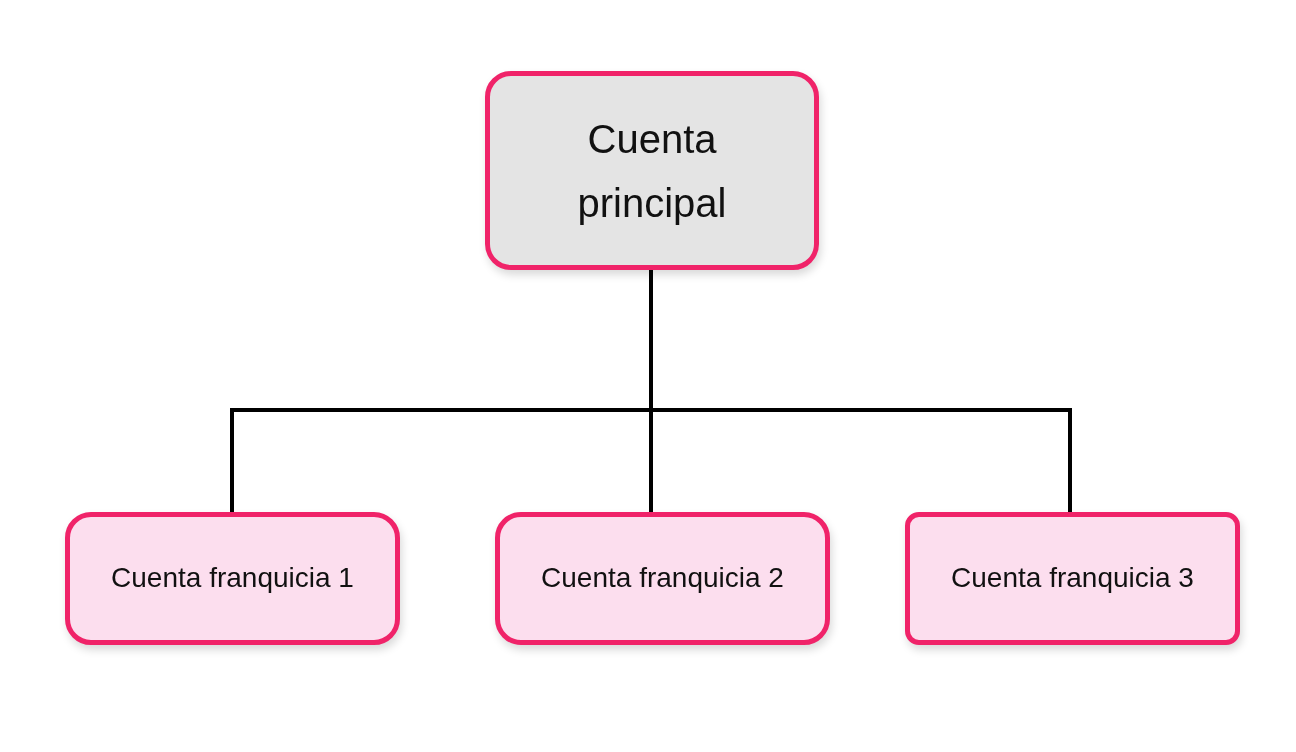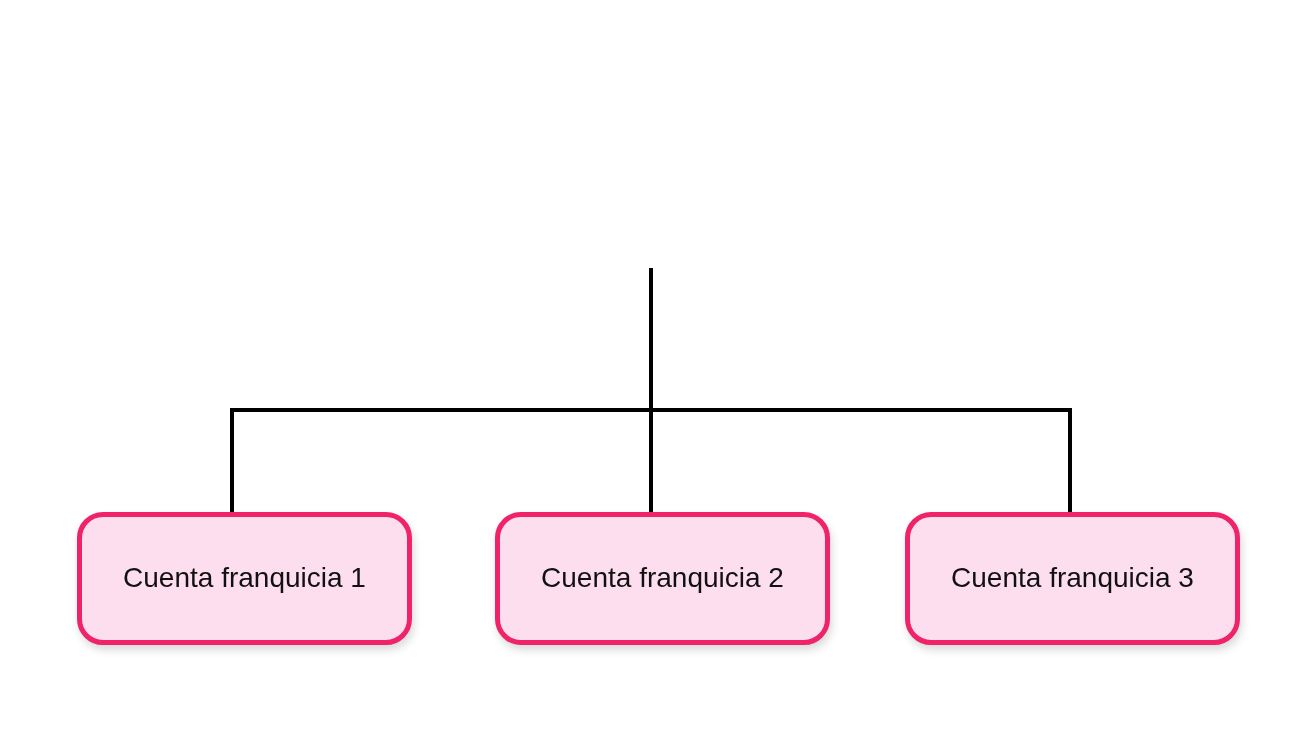--- a/index.html
+++ b/index.html
@@ -55,36 +55,39 @@
     padding:0 30px;
   }
   .node-child{
     background:var(--child-fill);
     top:512px;
     width:335px; height:133px;
     font-size:28px;
     line-height:1.3;
     padding:0 12px;
   }
-  .node-child-1{left:65px;margin-left:12px;}
+  .node-child-1{left:65px;}
   .node-child-2{left:495px;}
-  .node-child-3{left:905px;}
+  .node-child-3{left:905px;border-radius:14px;}
   .node span{display:block;}
 </style>
 </head>
 <body>
 
 <div class="canvas">
 
   <div class="connector v stem-root"></div>
   <div class="connector h rail"></div>
   <div class="connector v stem-left"></div>
   <div class="connector v stem-mid"></div>
   <div class="connector v stem-right"></div>
 
+  <div class="node node-root">
+    <span>Cuenta principal</span>
+  </div>
 
   <div class="node node-child node-child-1">
     <span>Cuenta franquicia 1</span>
   </div>
 
   <div class="node node-child node-child-2">
     <span>Cuenta franquicia 2</span>
   </div>
 
   <div class="node node-child node-child-3">

